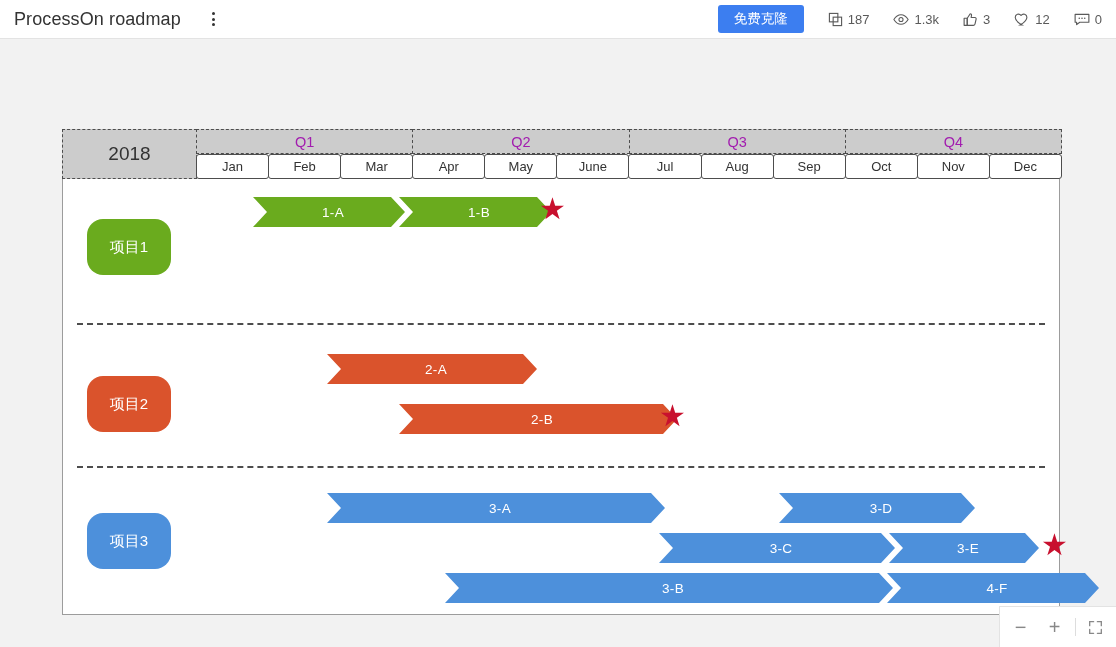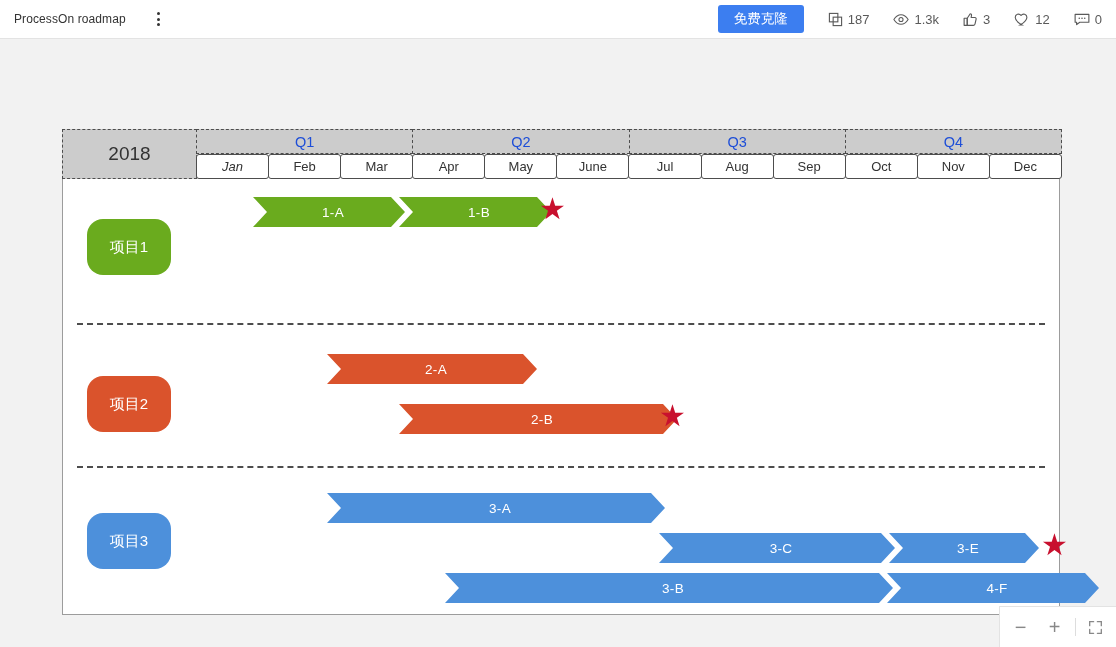--- a/index.html
+++ b/index.html
@@ -21,21 +21,21 @@
     left: 0; top: 0;
     width: 1116px;
     height: 38px;
     background: #ffffff;
     border-bottom: 1px solid #e3e3e3;
     display: flex;
     align-items: center;
   }
   .doc-title {
     margin-left: 14px;
-    font-size: 12px;
+    font-size: 18px;
     color: #333333;
     letter-spacing: .1px;
     white-space: nowrap;
   }
   .kebab {
     margin-left: 22px;
     width: 22px;
     height: 22px;
     display: flex;
     flex-direction: column;
@@ -137,21 +137,21 @@
   .q-cell {
     flex: 1 1 0;
     box-sizing: border-box;
     background: #cccccc;
     border: 1px dashed #4d4d4d;
     margin-left: -1px;
     display: flex;
     align-items: center;
     justify-content: center;
     font-size: 14.5px;
-    color: #1d4ed8;
+    color: #a21caf;
   }
   .q-cell:first-child { margin-left: 0; }
   .months {
     position: absolute;
     left: 134px;
     top: 25px;
     width: 866px;
     height: 25px;
     display: flex;
   }
@@ -161,21 +161,21 @@
     background: #ffffff;
     border: 1px solid #4d4d4d;
     border-radius: 3px;
     margin-left: -1px;
     display: flex;
     align-items: center;
     justify-content: center;
     font-size: 13px;
     color: #333333;
   }
-  .m-cell:first-child { margin-left: 0; font-style: italic; }
+  .m-cell:first-child { margin-left: 0; }
 
   
   .gantt-body {
     position: absolute;
     left: 0;
     top: 49px;
     width: 996px;
     height: 435px;
   }
   .group {
@@ -366,20 +366,21 @@
           <div class="group-divider" style="top: 0px;"></div>
           <div class="proj-label" style="background: rgb(218, 83, 44); left: 24px; top: 53px;">项目2</div>
           <div class="bar" style="background: rgb(218, 83, 44); left: 264px; width: 210px; top: 31px;">2-A</div>
           <div class="bar" style="background: rgb(218, 83, 44); left: 336px; width: 278px; top: 81px;">2-B</div>
           <div class="star" style="left: 596px; top: 78px;">★</div>
         </div>
         <div class="group" style="top: 287px; height: 148px;">
           <div class="group-divider" style="top: 0px;"></div>
           <div class="proj-label" style="background: rgb(77, 144, 219); left: 24px; top: 47px;">项目3</div>
           <div class="bar" style="background: rgb(77, 144, 219); left: 264px; width: 338px; top: 27px;">3-A</div>
+          <div class="bar" style="background: rgb(77, 144, 219); left: 716px; width: 196px; top: 27px;">3-D</div>
           <div class="bar" style="background: rgb(77, 144, 219); left: 596px; width: 236px; top: 67px;">3-C</div>
           <div class="bar" style="background: rgb(77, 144, 219); left: 826px; width: 150px; top: 67px;">3-E</div>
           <div class="bar" style="background: rgb(77, 144, 219); left: 382px; width: 448px; top: 107px;">3-B</div>
           <div class="bar" style="background: rgb(77, 144, 219); left: 824px; width: 212px; top: 107px;">4-F</div>
           <div class="star" style="left: 978px; top: 64px;">★</div>
         </div>
       </div>
   </div>
 
   <div class="zoom-bar">

